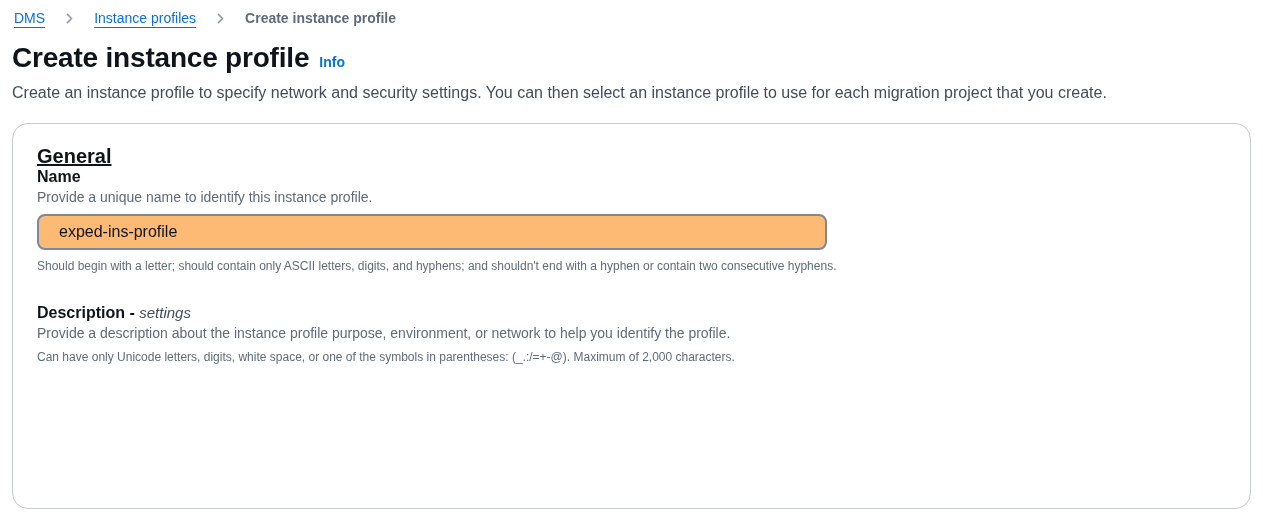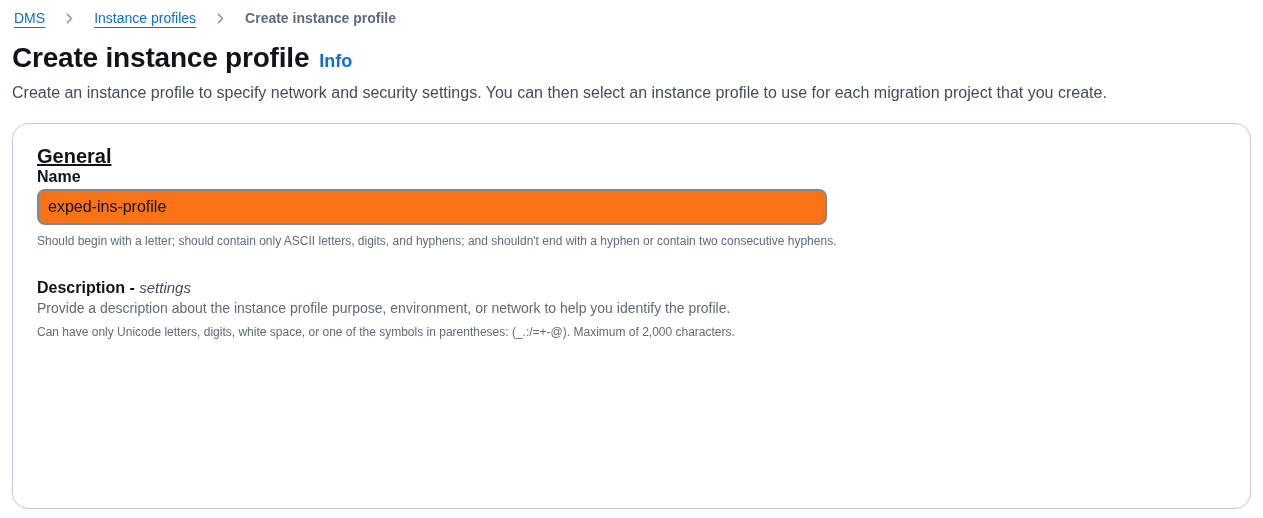--- a/index.html
+++ b/index.html
@@ -34,21 +34,21 @@
   .title-row { display: flex; align-items: baseline; gap: 10px; margin-left: 0px; }
   .page-title {
     font-size: 28px;
     font-weight: 700;
     color: #0f141a;
     letter-spacing: -0.2px;
     line-height: 1.1;
   }
   .info-link {
     color: #0972d3;
-    font-size: 18px;
+    font-size: 14px;
     font-weight: 700;
     text-decoration: none;
     cursor: pointer;
   }
   .page-desc {
     margin-top: 9px;
     font-size: 16px;
     color: #414d5c;
     line-height: 1.3;
   }
@@ -87,25 +87,25 @@
     font-size: 14px;
     color: #5f6b7a;
     margin-bottom: 9px;
   }
   .text-input {
     display: block;
     width: 790px;
     height: 36px;
     border: 2px solid #7d8998;
     border-radius: 8px;
-    padding: 0 9px;
+    padding: 0 20px;
     font-family: "Liberation Sans", "DejaVu Sans", sans-serif;
     font-size: 16px;
     color: #0f141a;
-    background: #f97316;
+    background: #fdba74;
     outline: none;
   }
   .textarea-wrap { position: relative; width: 790px; }
   .text-area {
     display: block;
     width: 790px;
     height: 80px;
     border: 2px solid #7d8998;
     border-radius: 8px;
     padding: 8px 12px;
@@ -153,20 +153,21 @@
   <h1 class="page-title">Create instance profile</h1>
   <a href="#" class="info-link">Info</a>
 </div>
 <p class="page-desc">Create an instance profile to specify network and security settings. You can then select an instance profile to use for each migration project that you create.</p>
 
 <section class="card">
   <h2 class="section-title">General</h2>
 
   <div class="field">
     <div class="field-label">Name</div>
+    <div class="field-desc">Provide a unique name to identify this instance profile.</div>
     <input type="text" class="text-input" value="exped-ins-profile" style="">
     <div class="field-constraint">Should begin with a letter; should contain only ASCII letters, digits, and hyphens; and shouldn't end with a hyphen or contain two consecutive hyphens.</div>
   </div>
 
   <div class="field">
     <div class="field-label">
       <span>Description -</span>
       <span class="optional-label">settings</span>
     </div>
     <div class="field-desc">Provide a description about the instance profile purpose, environment, or network to help you identify the profile.</div>

